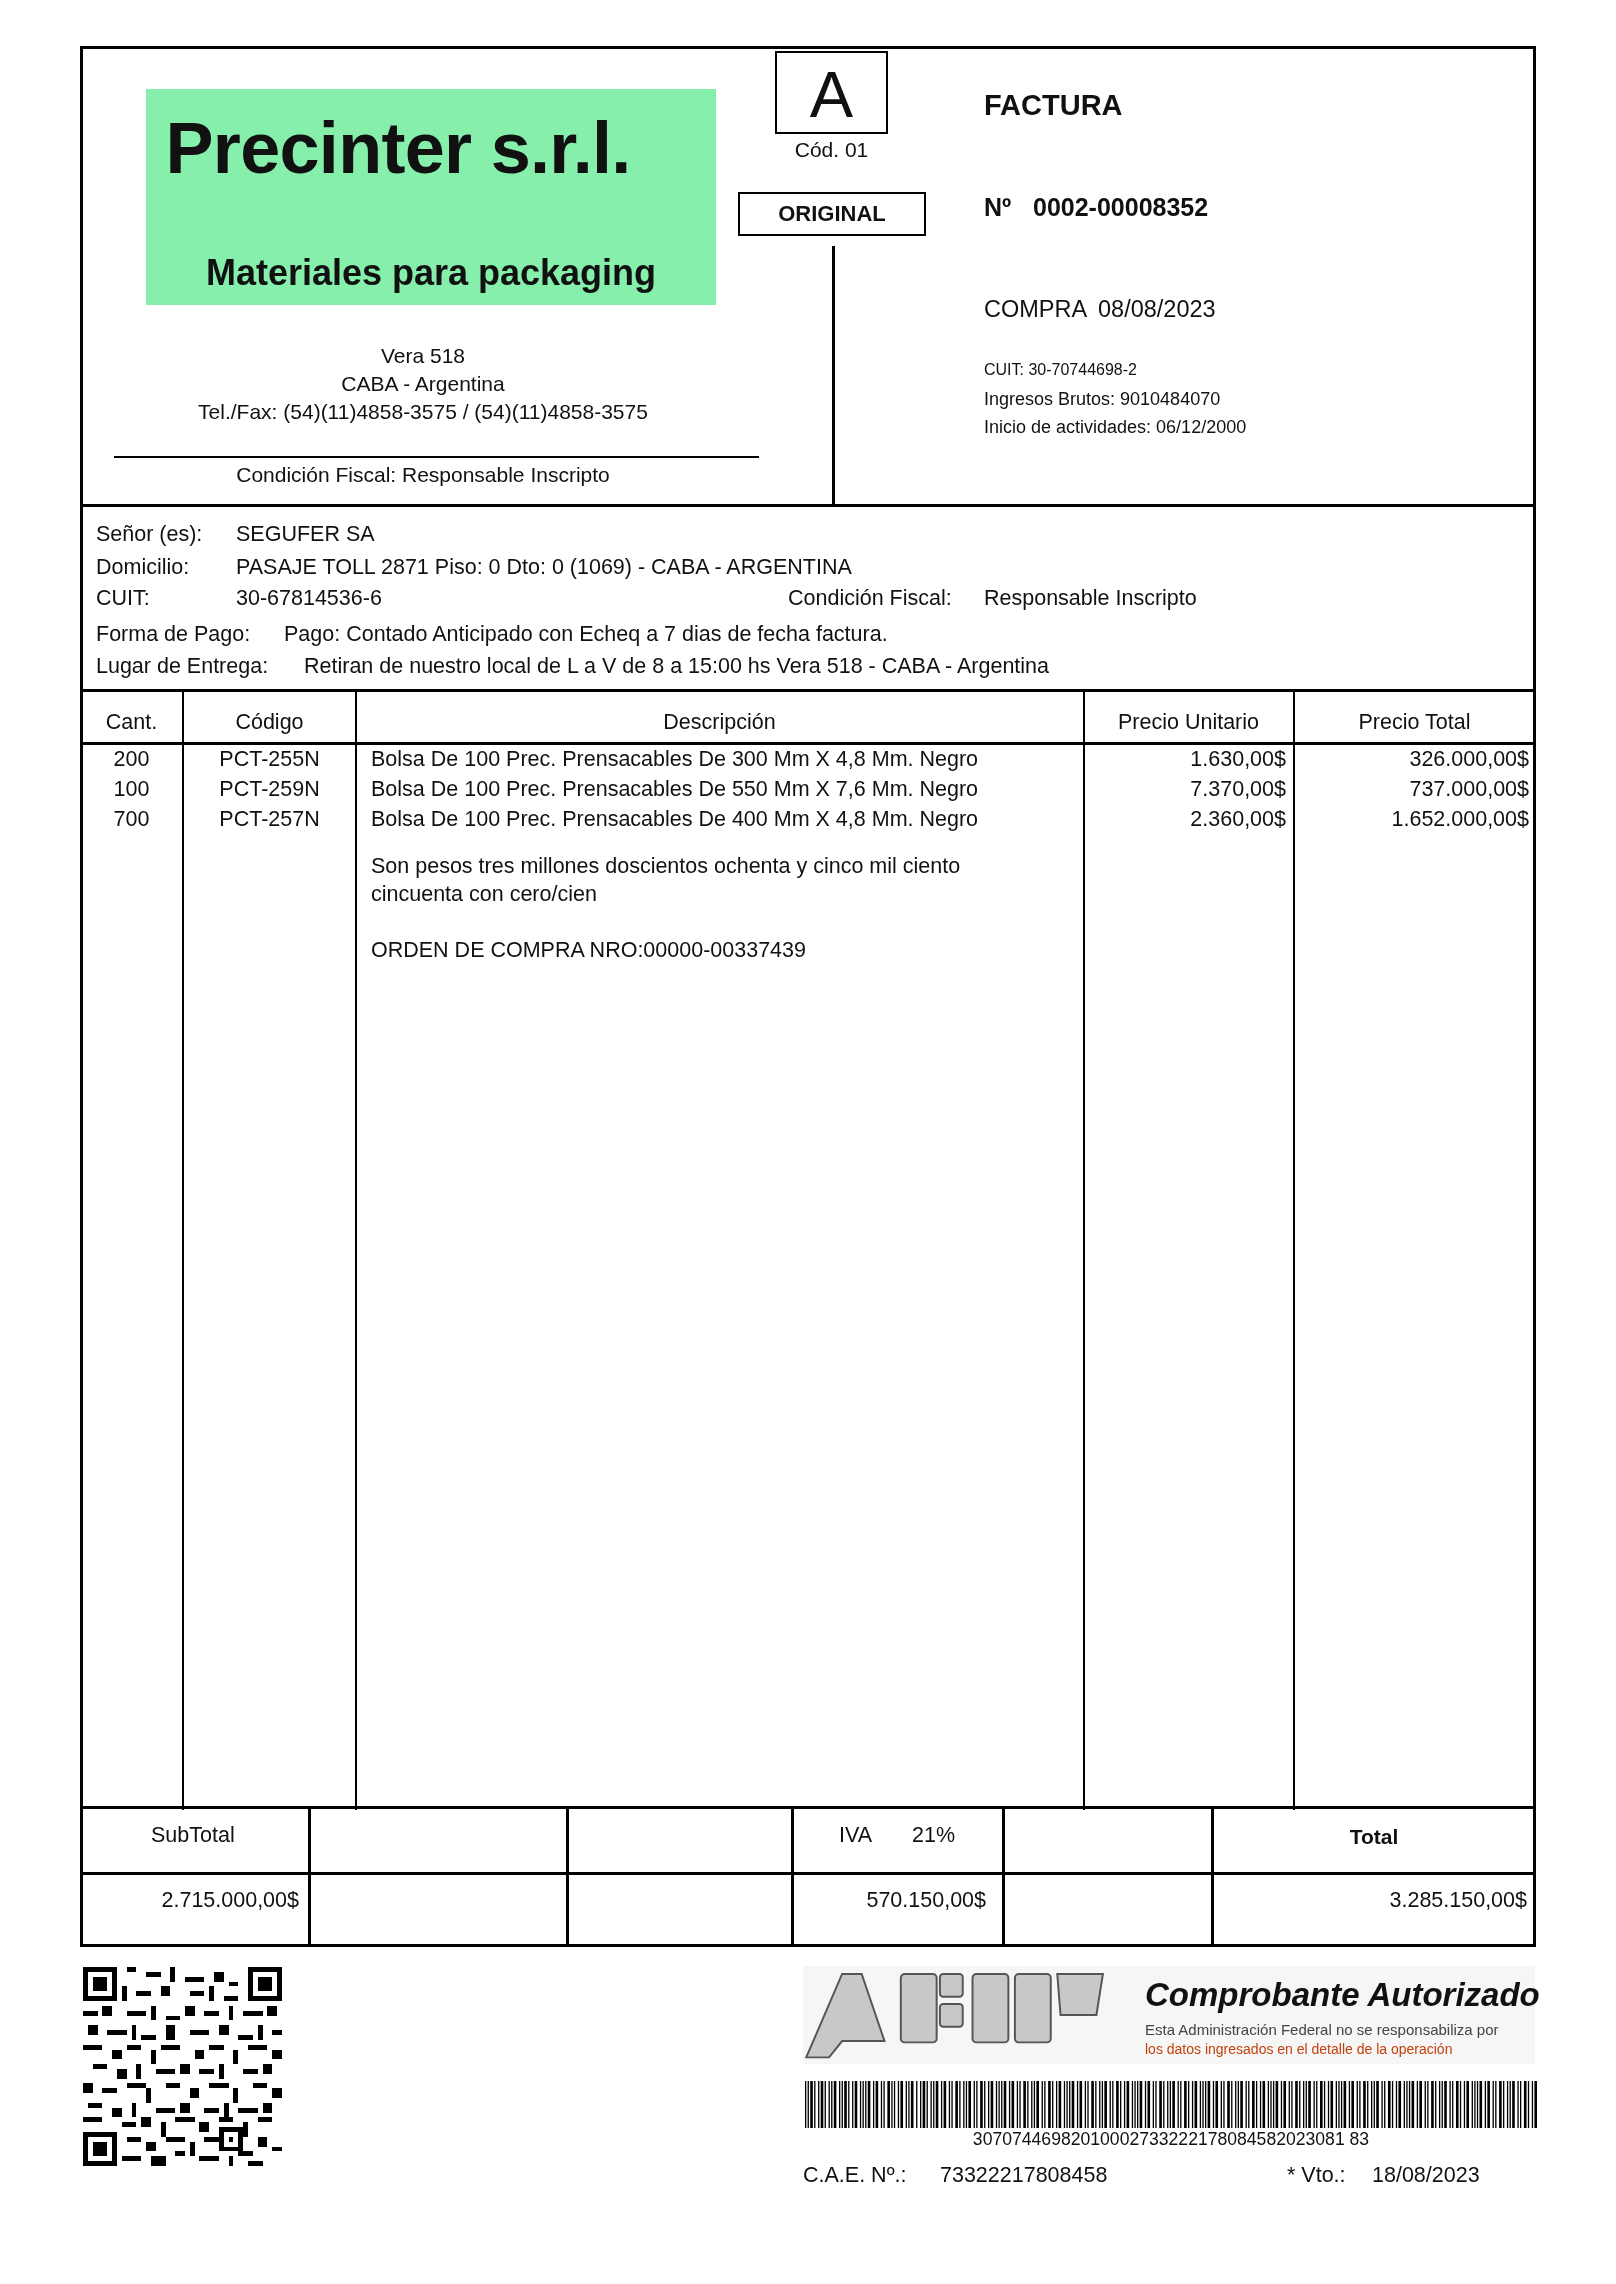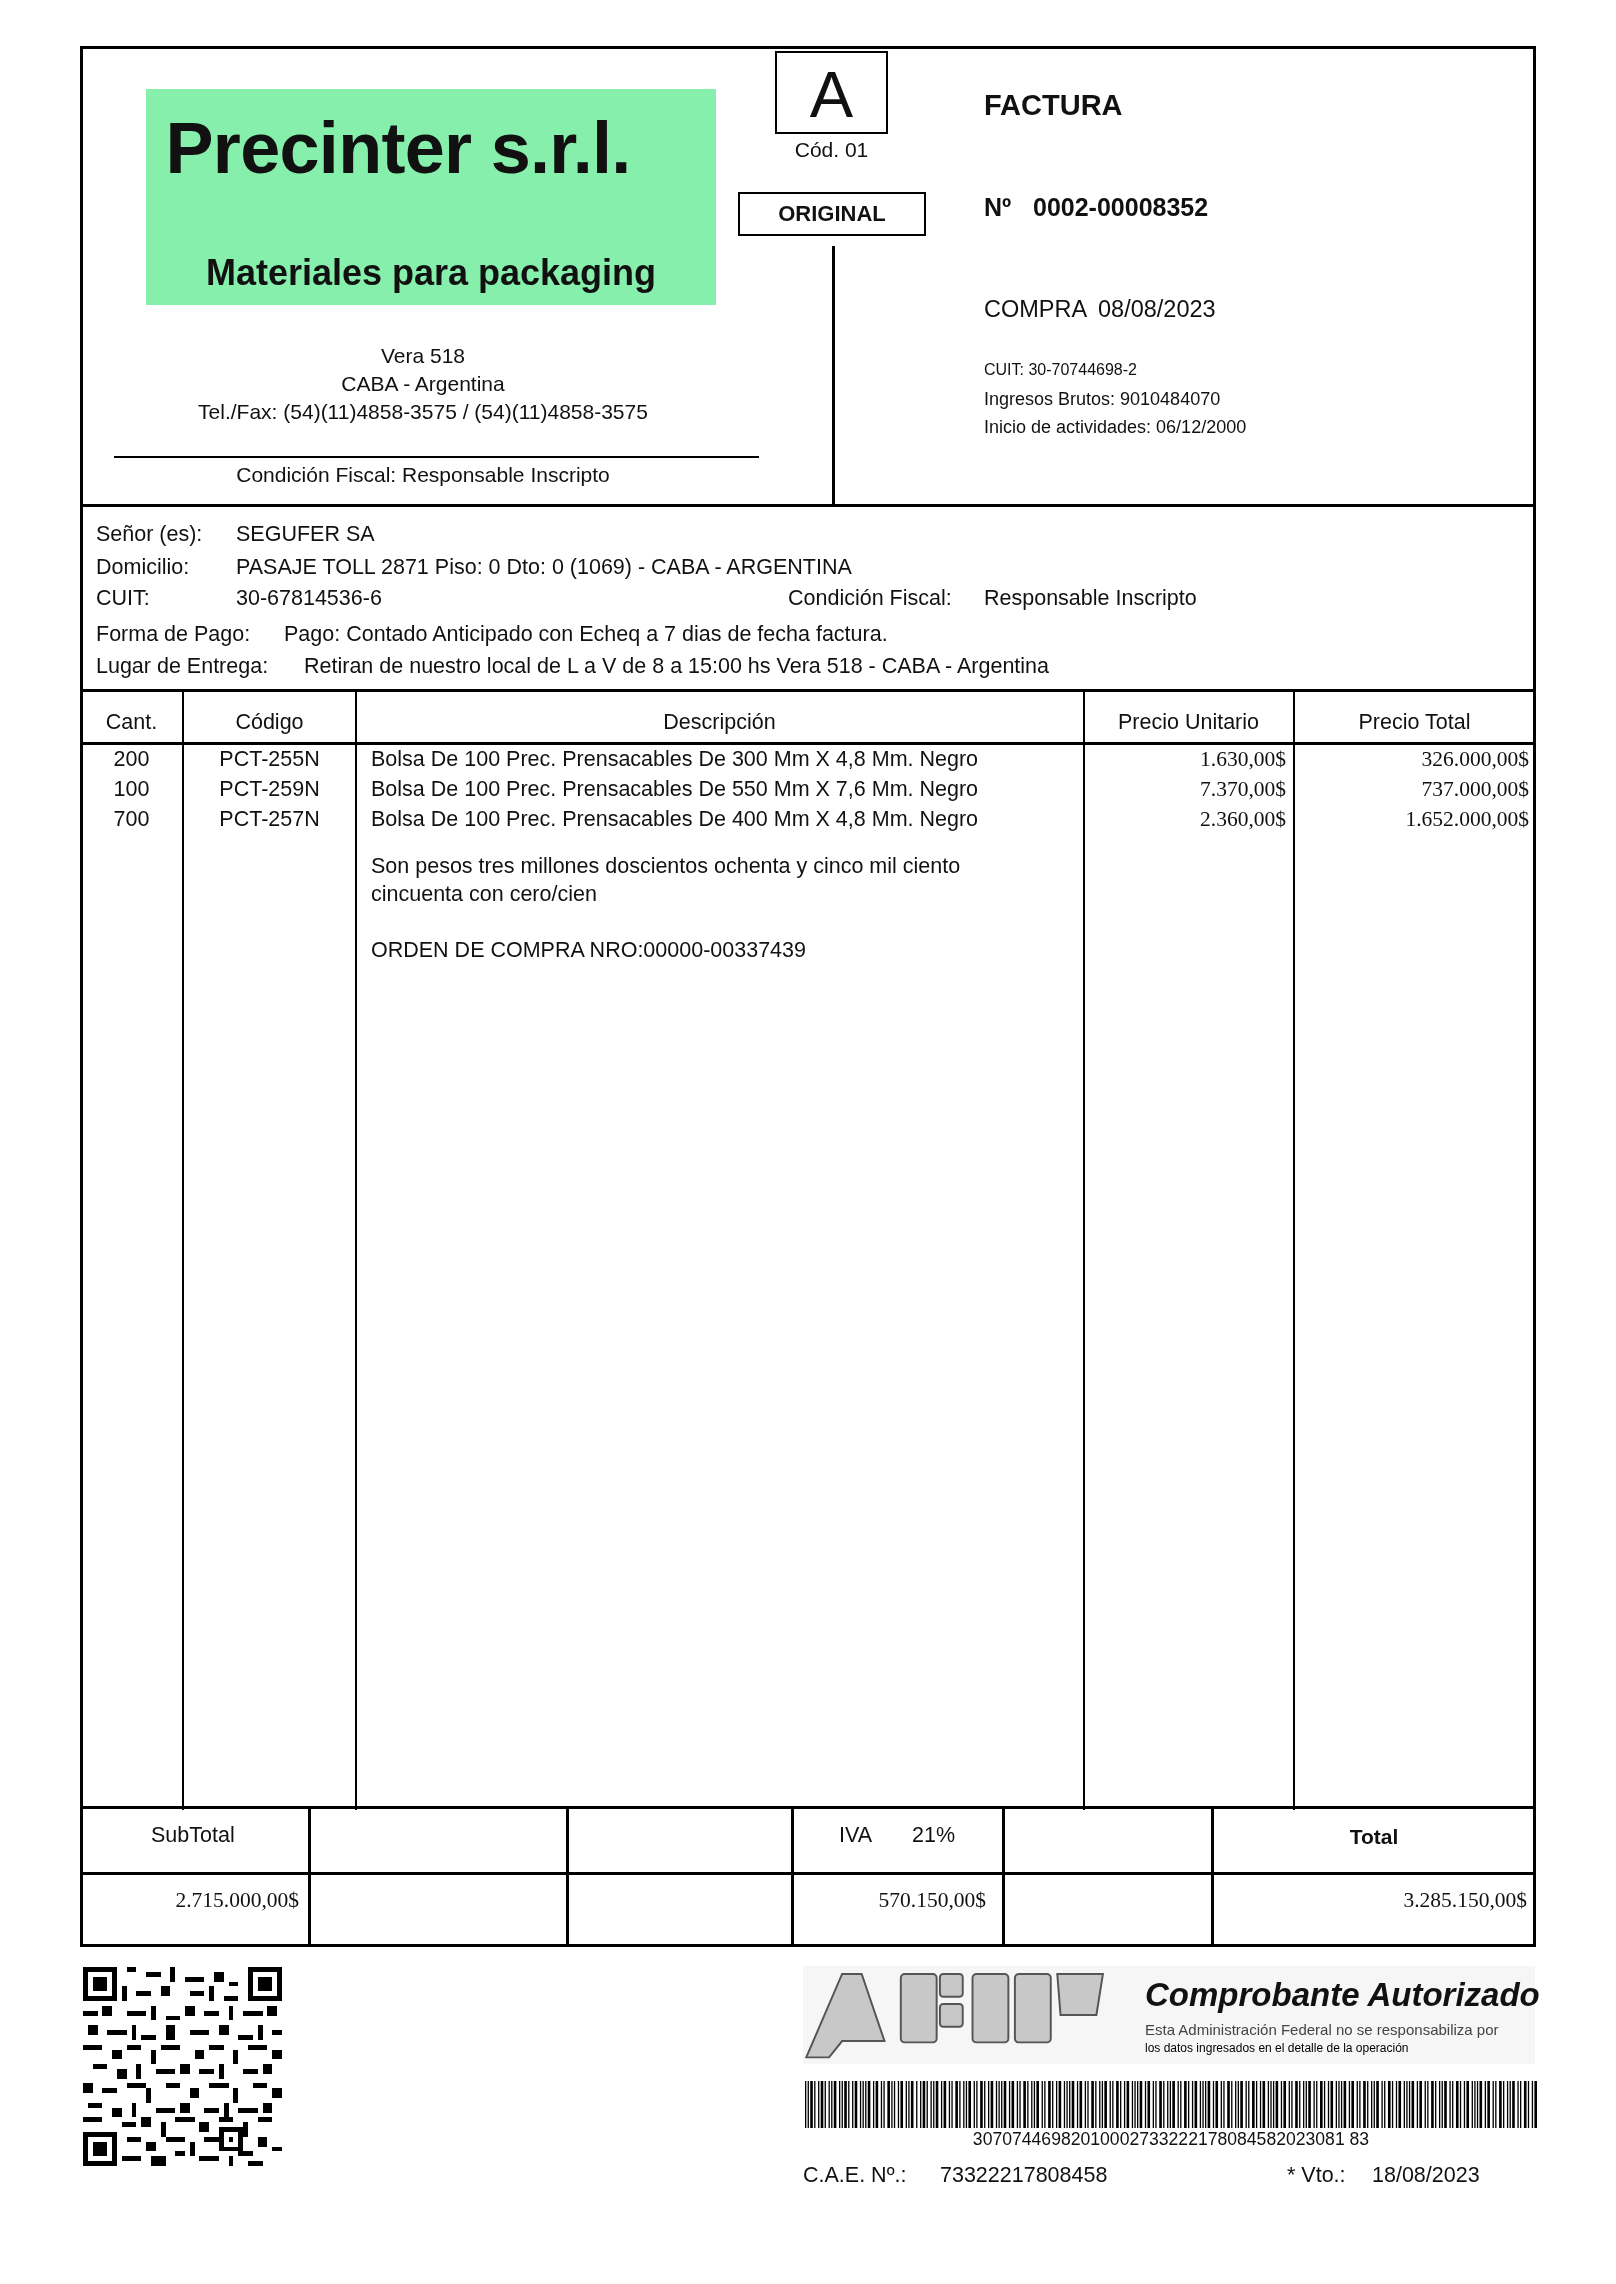--- a/index.html
+++ b/index.html
@@ -7,21 +7,21 @@
          font-family:"Liberation Sans", sans-serif; color:#111; }
   .box { position:absolute; border:3.3px solid #000; box-sizing:border-box; }
   .hline { position:absolute; background:#000; }
   .vline { position:absolute; background:#000; }
   .t { position:absolute; white-space:nowrap; font-size:21.5px; line-height:1; }
   .logo { position:absolute; left:146px; top:89px; width:570px; height:216px; background:#86efac; }
   .logo .l1 { position:absolute; left:19.5px; top:18px; font-size:72px; font-weight:bold; letter-spacing:-0.7px; }
   .logo .l2 { position:absolute; width:100%; text-align:center; top:111px; font-size:36px; font-weight:bold; }
   .logo .l3 { position:absolute; width:100%; text-align:center; top:163px; font-size:36px; font-weight:bold; }
   .center { text-align:center; }
-  .right { text-align:right;font-family:Liberation Serif, serif; }
+  .right { text-align:right; }
   .bold { font-weight:bold; }
   .qr { position:absolute; left:83px; top:1967px; width:199px; height:199px; }
   .afip { position:absolute; left:803px; top:1966px; width:732px; height:98px; background:#f6f6f6; }
   .barcode { position:absolute; left:805px; top:2081px; width:732px; height:47px; }
 </style>
 </head>
 <body>
 
 <div class="box" style="left:80px; top:46px; width:1456px; height:1901px;"></div>
 
@@ -242,21 +242,21 @@
       <rect x="150" y="12" width="55" height="105" rx="6"></rect>
       <rect x="210" y="12" width="35" height="35" rx="5"></rect>
       <rect x="210" y="58" width="35" height="35" rx="5"></rect>
       <rect x="260" y="12" width="55" height="105" rx="6"></rect>
       <rect x="325" y="12" width="55" height="105" rx="6"></rect>
       <polygon points="390,12 460,12 450,75 395,75"></polygon>
     </g>
   </svg>
   <div class="t bold" style="left:342px; top:11.7px; font-size:33px; font-style:italic;">Comprobante Autorizado</div>
   <div class="t" style="left:342px; top:56px; font-size:15px; color:#444;">Esta Administración Federal no se responsabiliza por</div>
-  <div class="t" style="left:342px; top:76px; font-size:12px; color:#000000;">los datos ingresados en el detalle de la operación</div>
+  <div class="t" style="left:342px; top:76px; font-size:14px; color:#c2410c;">los datos ingresados en el detalle de la operación</div>
 </div>
 
 <svg class="barcode" viewBox="0 0 560 36" preserveAspectRatio="none">
   <g fill="#000">
     <rect x="0" y="0" width="1" height="36"></rect>
       <rect x="2" y="0" width="1" height="36"></rect>
       <rect x="4" y="0" width="2" height="36"></rect>
       <rect x="7" y="0" width="1" height="36"></rect>
       <rect x="10" y="0" width="1" height="36"></rect>
       <rect x="12" y="0" width="2" height="36"></rect>

